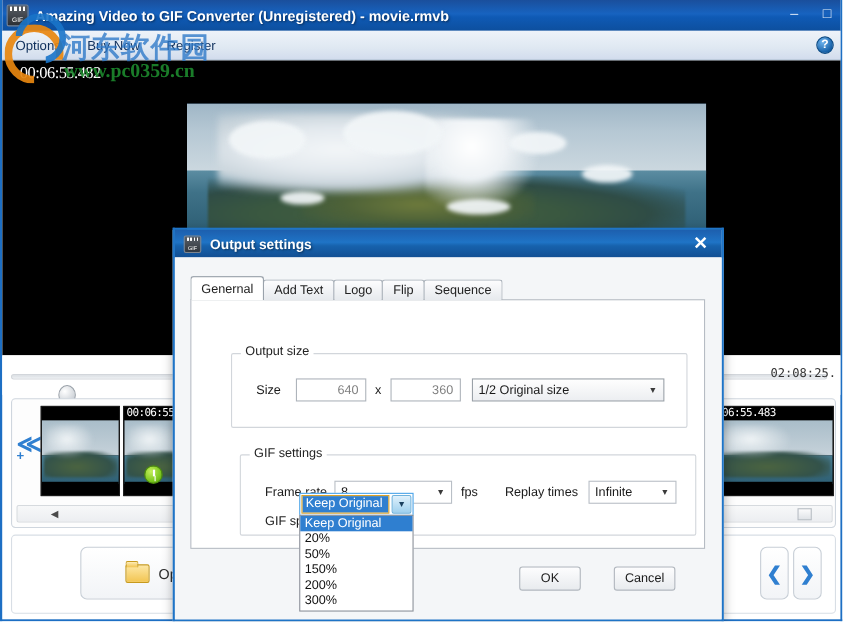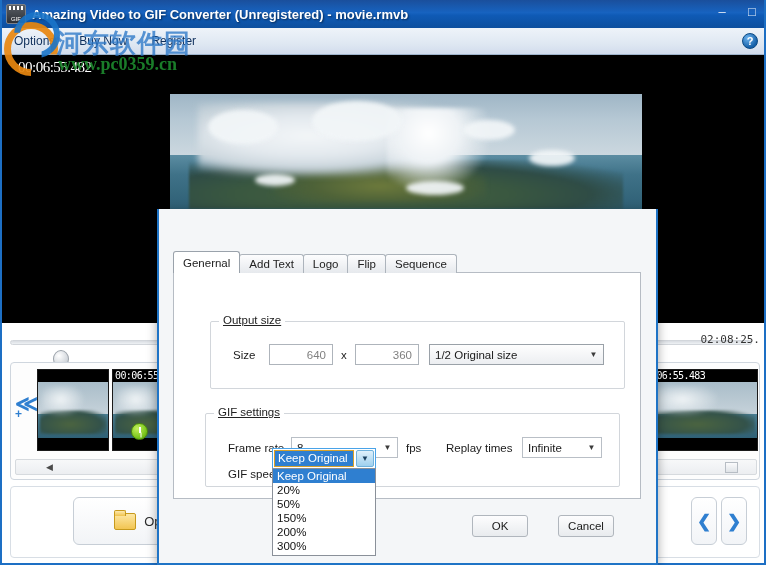--- a/index.html
+++ b/index.html
@@ -434,24 +434,24 @@
   
   .group {
     position: absolute;
     border: 1px solid #d2d6db;
     border-radius: 2px;
   }
   .group-title {
     position: absolute; left: 8px; top: -8px;
     background: #ffffff;
     padding: 0 4px;
-    font-size: 11.5px; color: #222; text-decoration: underline;
+    font-size: 11.5px; color: #222;
   }
   .g-output { left: 36px; top: 48px; width: 415px; height: 68px; }
-  .g-gif { left: 31px; top: 140px; width: 415px; height: 74px; }
+  .g-gif { left: 44px; top: 140px; width: 415px; height: 74px; }
 
   .fld-label {
     position: absolute;
     font-size: 11.5px; color: #1a1a1a;
   }
   .txtbox {
     position: absolute;
     height: 21px;
     background: #ffffff;
     border: 1px solid #aeb4bb;
@@ -663,20 +663,25 @@
   </div>
 
   <div class="watermark">
     <div class="wm-ring"></div>
     <div class="wm-ring2"></div>
     <div class="wm-cn">河东软件园</div>
     <div class="wm-url">www.pc0359.cn</div>
   </div>
 
   <div class="dialog">
+    <div class="dlg-title">
+      <div class="dlg-icon"></div>
+      <div class="dlg-title-text">Output settings</div>
+      <div class="dlg-close">✕</div>
+    </div>
 
     <div class="dlg-body">
 
       <div class="tabs">
         <div class="tab active">Genernal</div>
         <div class="tab">Add Text</div>
         <div class="tab">Logo</div>
         <div class="tab">Flip</div>
         <div class="tab">Sequence</div>
       </div>

